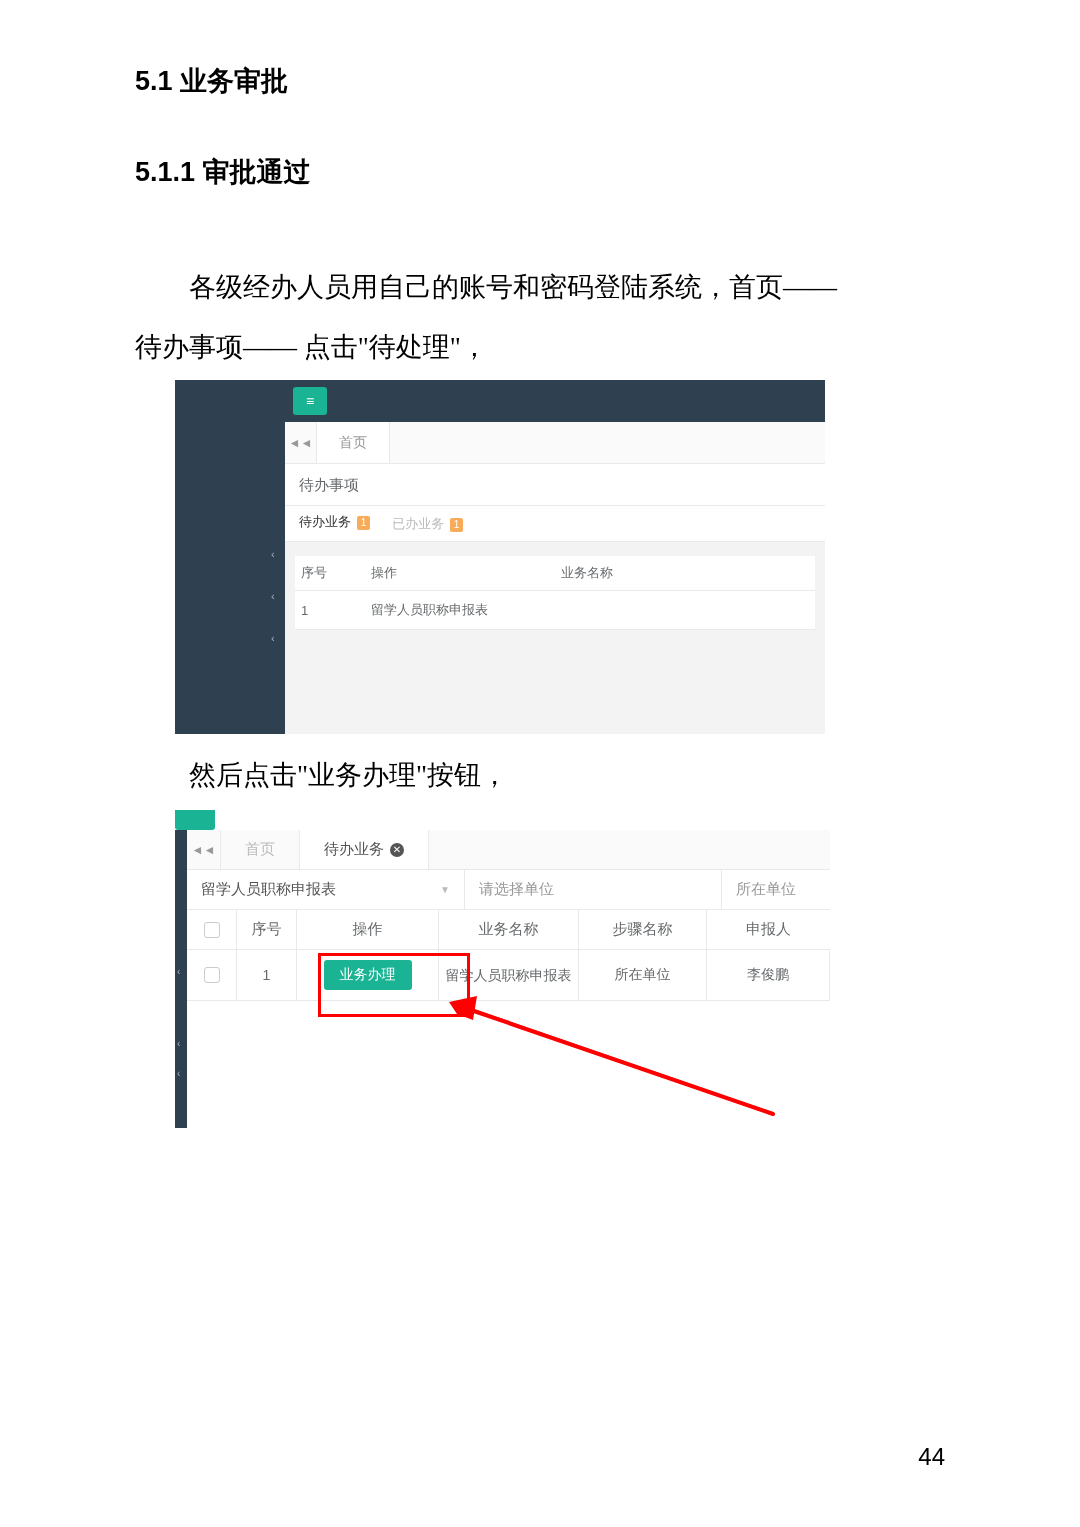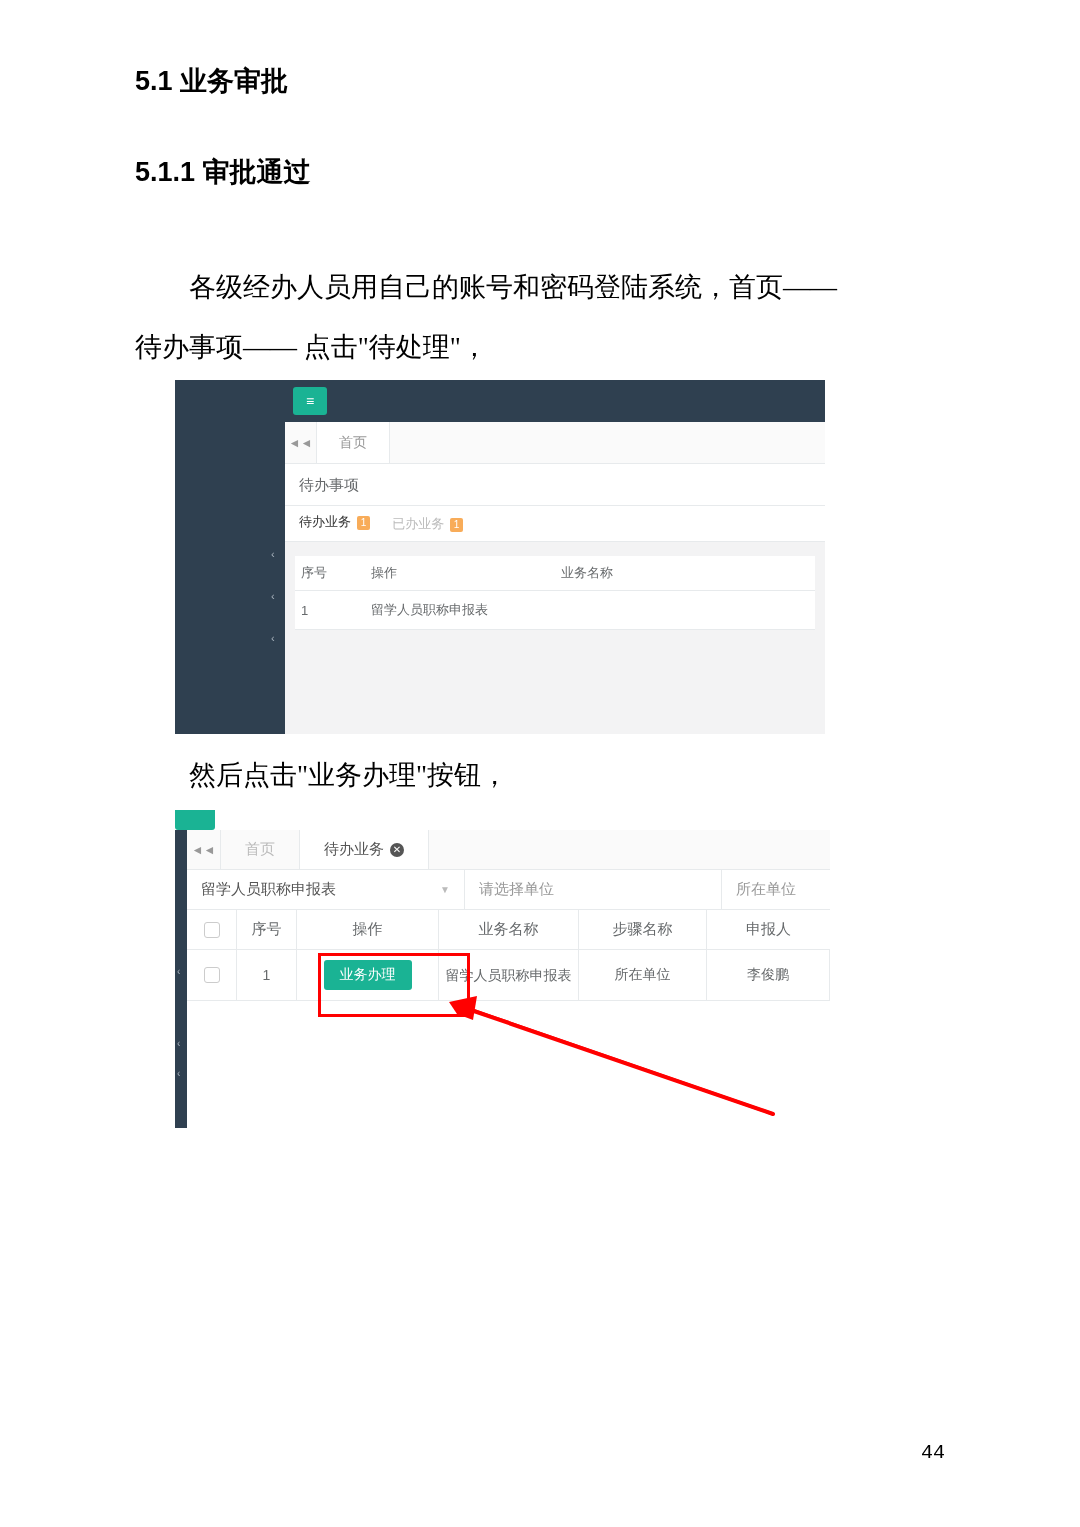--- a/index.html
+++ b/index.html
@@ -30,23 +30,23 @@
     font-size: 27px;
     line-height: 2.0;
     text-indent: 2em;
     margin-bottom: 6px;
   }
   .body-text.no-indent { text-indent: 0; }
   .body-text.last { margin-top: 14px; }
   .page-number {
     position: absolute;
     right: 135px;
-    bottom: 63px;
-    font-size: 20px;
-    font-family: Liberation Mono, monospace;
+    bottom: 56px;
+    font-size: 24px;
+    font-family: Liberation Sans, sans-serif;
   }
 
   
   .screenshot-1 {
     margin-left: 40px;
     width: 650px;
     height: 354px;
     overflow: hidden;
     font-family: "Microsoft YaHei", Arial, sans-serif;
     font-size: 14px;

